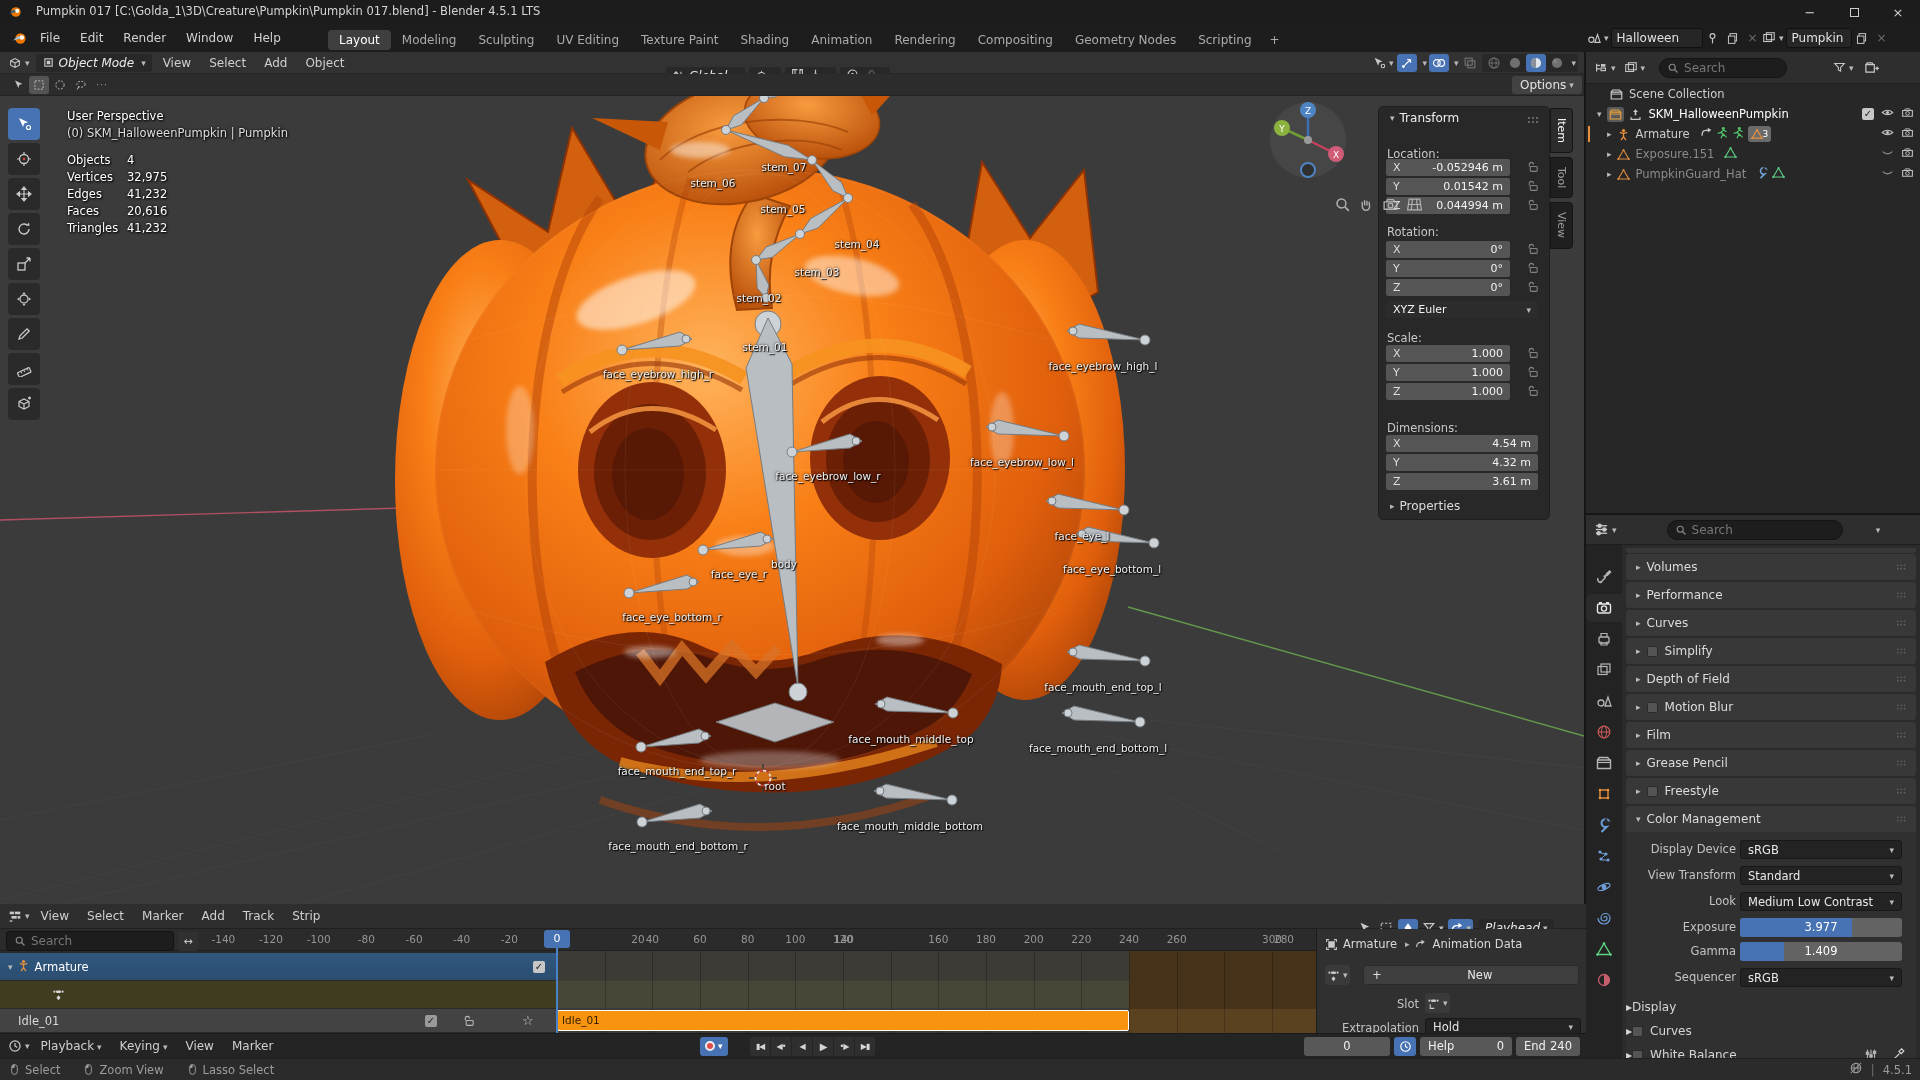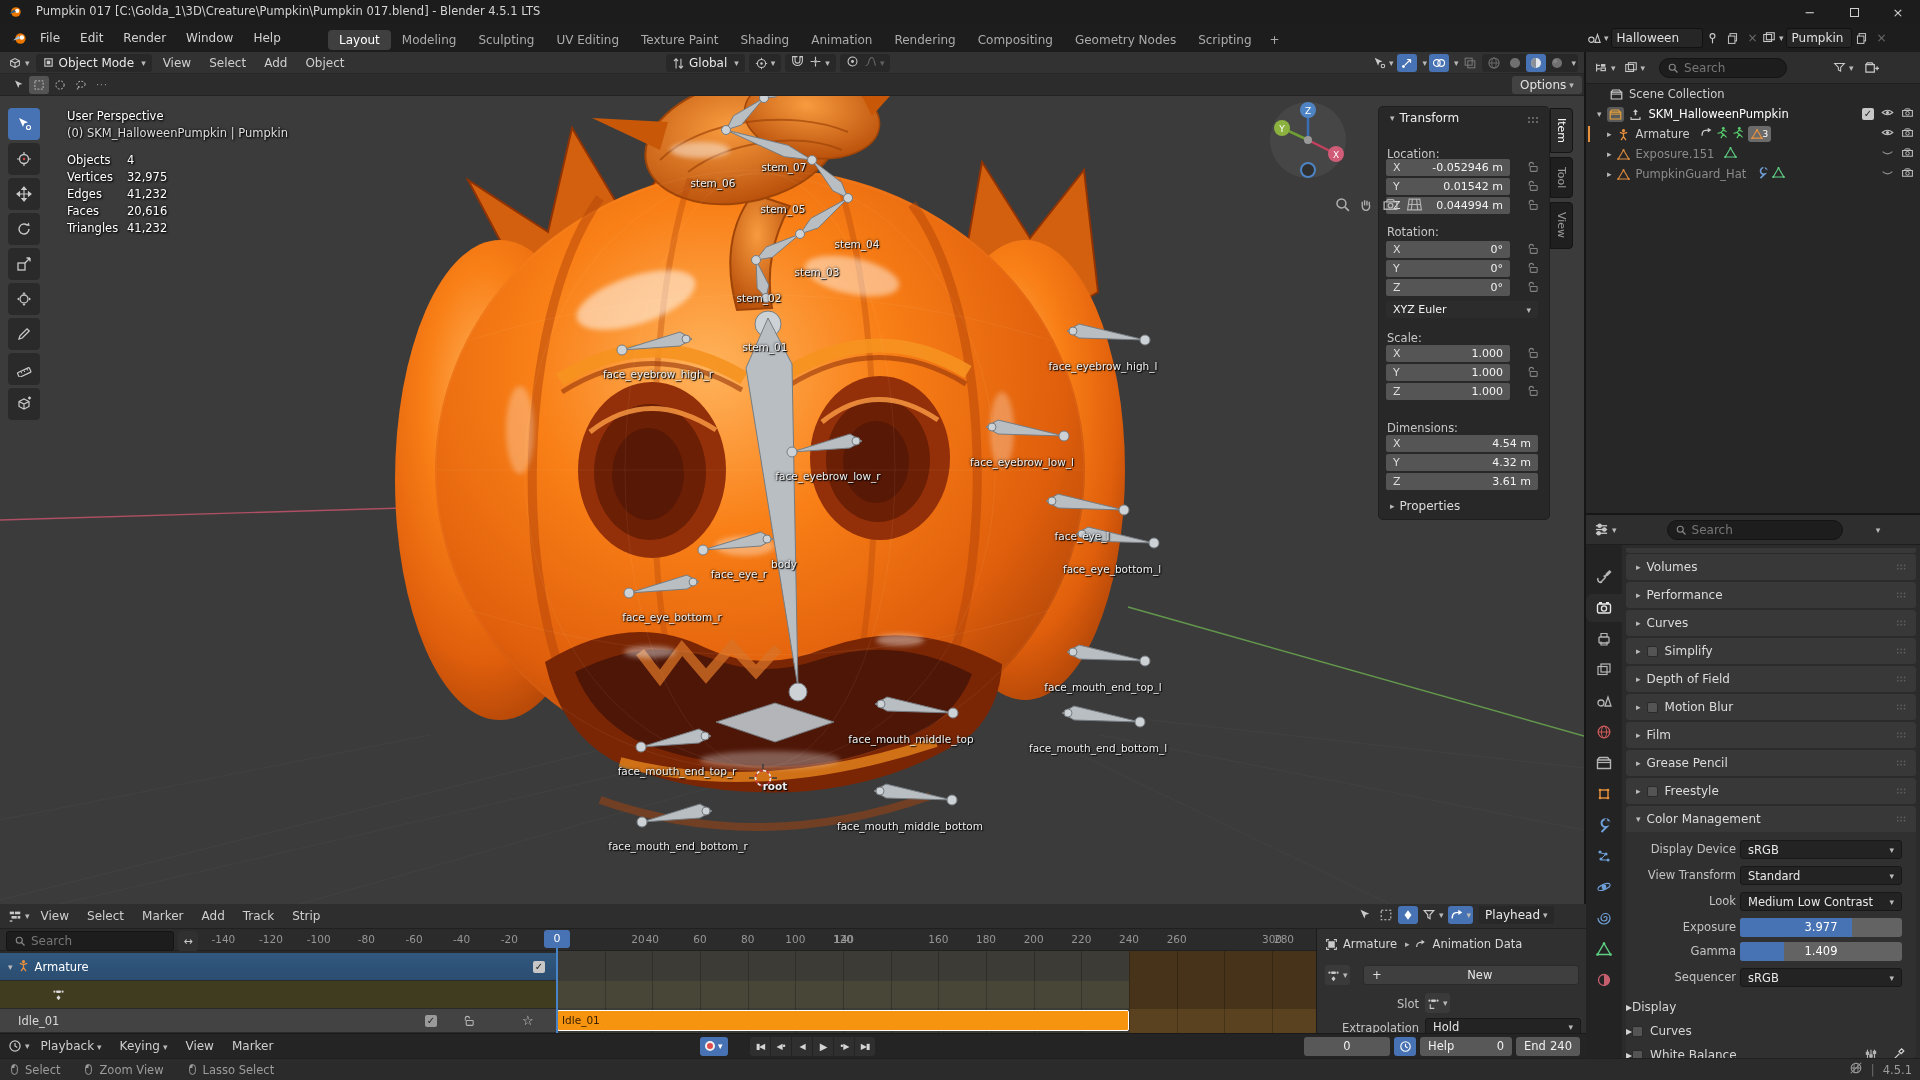--- a/index.html
+++ b/index.html
@@ -19,21 +19,21 @@
   
   #menubar { left:0; top:24px; width:1920px; height:28px; background:#1d1d1d; }
   .wstab { padding:3px 11px; border-radius:4px; color:#ababab; font-size:12px; white-space:nowrap; }
   .wstab.active { background:#3f3f3f; color:#fff; }
   .idfield { background:#262626; border:1px solid #111; border-radius:3px; height:20px; display:flex; align-items:center; padding:0 5px; color:#e0e0e0; }
   
   #vp { left:0; top:52px; width:1584px; height:852px; background:#3b3b3b; }
   #vp-header { left:0; top:0; width:1584px; height:22px; background:#323232; border-bottom:1px solid #272727; display:flex; align-items:center; }
   #vp-tools { left:0; top:22px; width:1584px; height:22px; background:#2c2c2c; border-bottom:1px solid #232323; }
   #vp-content { left:0; top:44px; width:1584px; height:808px; overflow:hidden; }
-  .hdrbox { background:#282828; border-radius:3px; height:18px; display:flex; align-items:center; padding:0 6px; margin:0 2px; }
+  .hdrbox { background:#282828; border-radius:3px; height:18px; display:flex; align-items:center; padding:0 6px; margin:13px 2px;font-style:italic; }
   .icobtn { height:18px; min-width:20px; border-radius:3px; display:inline-flex; align-items:center; justify-content:center; padding:0 2px; }
   .icobtn.on { background:#4772b3; }
   .icobtn.dim { opacity:.45; }
   .selmode { width:20px; height:18px; border-radius:3px; display:inline-flex; align-items:center; justify-content:center; margin-right:1px; background:#2c2c2c; }
   .selmode.on { background:#545454; }
   #toolbar { left:8px; top:12px; width:34px; }
   .tool { width:32px; height:32px; border-radius:4px; background:rgba(40,40,40,.85); margin-bottom:3px; display:flex; align-items:center; justify-content:center; }
   .tool.on { background:#4772b3; }
   #overlay-stats { left:67px; top:12px; color:#fff; text-shadow:1px 1px 2px #000, 0 0 3px rgba(0,0,0,.8); font-size:11.5px; line-height:17px; }
   .statrow span.sl { display:inline-block; width:60px; }
@@ -513,21 +513,21 @@
           <div class="bone-label" style="left: 1022px; top: 360px;">face_eyebrow_low_l</div>
           <div class="bone-label" style="left: 1082px; top: 434px;">face_eye_l</div>
           <div class="bone-label" style="left: 739px; top: 472px;">face_eye_r</div>
           <div class="bone-label" style="left: 784px; top: 462px;">body</div>
           <div class="bone-label" style="left: 1112px; top: 467px;">face_eye_bottom_l</div>
           <div class="bone-label" style="left: 665px; top: 515px; margin-left: 7px;">face_eye_bottom_r</div>
           <div class="bone-label" style="left: 1103px; top: 585px;">face_mouth_end_top_l</div>
           <div class="bone-label" style="left: 911px; top: 637px;">face_mouth_middle_top</div>
           <div class="bone-label" style="left: 1098px; top: 646px;">face_mouth_end_bottom_l</div>
           <div class="bone-label" style="left: 677px; top: 669px;">face_mouth_end_top_r</div>
-          <div class="bone-label" style="left: 775px; top: 684px; font-weight: bold;">root</div>
+          <div class="bone-label" style="left: 775px; top: 684px;">root</div>
           <div class="bone-label" style="left: 910px; top: 724px;">face_mouth_middle_bottom</div>
           <div class="bone-label" style="left: 678px; top: 744px;">face_mouth_end_bottom_r</div>
         </div>
       <div id="toolbar" class="abs">
           <div class="tool on">
             <svg width="16" height="16" viewBox="0 0 16 16">
               <path d="M3 2 l4 9 1.2-3.6 3.8-1.2z" fill="#fff"></path>
               <circle cx="12.5" cy="11.5" r="2" fill="none" stroke="#fff" stroke-width="1.2"></circle>
             </svg>
           </div>

